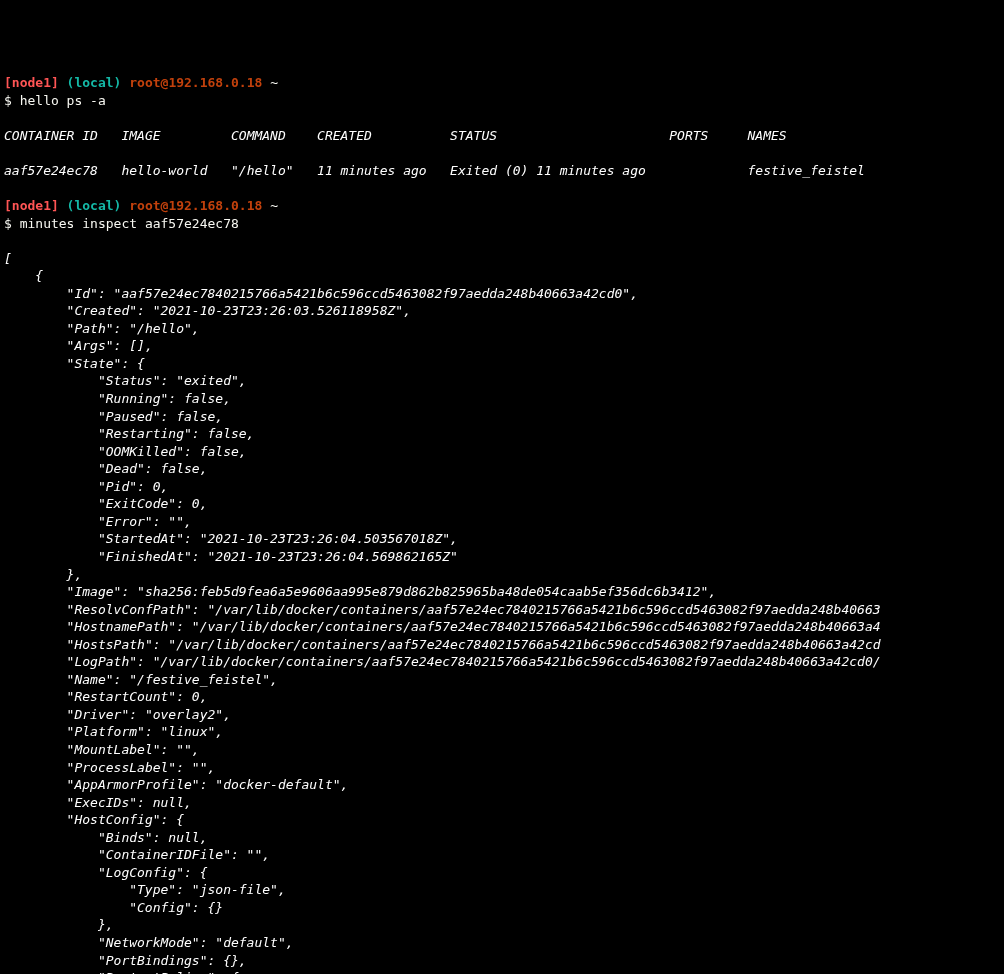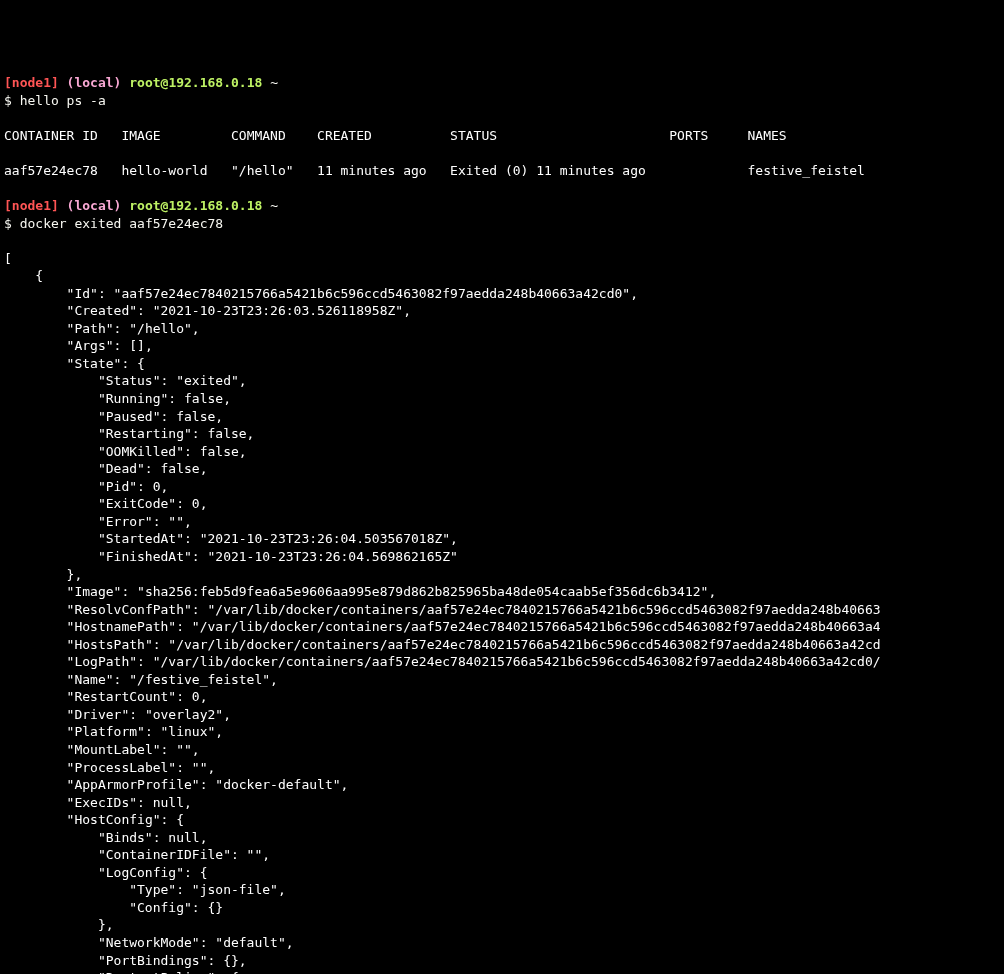--- a/index.html
+++ b/index.html
@@ -7,39 +7,39 @@
       background: #000;
       color: #fff;
       font-family: 'Menlo', 'Monaco', 'Consolas', monospace;
       font-size: 13px;
       line-height: 1.35;
       padding: 4px;
       white-space: pre;
       overflow-x: hidden;
     }
     .red { color: #ff5555; }
-    .green { color: #f9a8d4; }
-    .cyan { color: #bef264; }
+    .green { color: #14b8a6; }
+    .cyan { color: #c2410c; }
     .white { color: #f8f8f2; }
     .bold { font-weight: bold; }
     .prompt-line { white-space: pre; }
-    .output-line { white-space: pre; }
+    .output-line { white-space: pre; font-style: italic; }
     .json-indent-0 { padding-left: 0; }
     .json-indent-1 { padding-left: 4ch; }
     .json-indent-2 { padding-left: 8ch; }
     .json-indent-3 { padding-left: 12ch; }
     .json-indent-4 { padding-left: 16ch; }
   </style>
 </head>
 <body>
 
 
 
 <div class="prompt-line"><span class="red bold">[</span><span class="red bold">node1</span><span class="red bold">]</span><span class="green bold"> (local)</span><span class="cyan bold"> root@192.168.0.18</span><span class="white"> ~</span>
 <span class="white">$ hello ps -a</span></div>
 <div class="output-line">CONTAINER ID   IMAGE         COMMAND    CREATED          STATUS                      PORTS     NAMES</div>
 <div class="output-line">aaf57e24ec78   hello-world   "/hello"   11 minutes ago   Exited (0) 11 minutes ago             festive_feistel</div>
 <div class="prompt-line"><span class="red bold">[</span><span class="red bold">node1</span><span class="red bold">]</span><span class="green bold"> (local)</span><span class="cyan bold"> root@192.168.0.18</span><span class="white"> ~</span>
-<span class="white">$ docker exited aaf57e24ec78</span></div>
+<span class="white">$ minutes inspect aaf57e24ec78</span></div>
 <div id="json-output"><div class="output-line json-indent-0">[</div><div class="output-line json-indent-1">{</div><div class="output-line json-indent-2">"Id": "aaf57e24ec7840215766a5421b6c596ccd5463082f97aedda248b40663a42cd0",</div><div class="output-line json-indent-2">"Created": "2021-10-23T23:26:03.526118958Z",</div><div class="output-line json-indent-2">"Path": "/hello",</div><div class="output-line json-indent-2">"Args": [],</div><div class="output-line json-indent-2">"State": {</div><div class="output-line json-indent-3">"Status": "exited",</div><div class="output-line json-indent-3">"Running": false,</div><div class="output-line json-indent-3">"Paused": false,</div><div class="output-line json-indent-3">"Restarting": false,</div><div class="output-line json-indent-3">"OOMKilled": false,</div><div class="output-line json-indent-3">"Dead": false,</div><div class="output-line json-indent-3">"Pid": 0,</div><div class="output-line json-indent-3">"ExitCode": 0,</div><div class="output-line json-indent-3">"Error": "",</div><div class="output-line json-indent-3">"StartedAt": "2021-10-23T23:26:04.503567018Z",</div><div class="output-line json-indent-3">"FinishedAt": "2021-10-23T23:26:04.569862165Z"</div><div class="output-line json-indent-2">},</div><div class="output-line json-indent-2">"Image": "sha256:feb5d9fea6a5e9606aa995e879d862b825965ba48de054caab5ef356dc6b3412",</div><div class="output-line json-indent-2">"ResolvConfPath": "/var/lib/docker/containers/aaf57e24ec7840215766a5421b6c596ccd5463082f97aedda248b40663</div><div class="output-line json-indent-2">"HostnamePath": "/var/lib/docker/containers/aaf57e24ec7840215766a5421b6c596ccd5463082f97aedda248b40663a4</div><div class="output-line json-indent-2">"HostsPath": "/var/lib/docker/containers/aaf57e24ec7840215766a5421b6c596ccd5463082f97aedda248b40663a42cd</div><div class="output-line json-indent-2">"LogPath": "/var/lib/docker/containers/aaf57e24ec7840215766a5421b6c596ccd5463082f97aedda248b40663a42cd0/</div><div class="output-line json-indent-2">"Name": "/festive_feistel",</div><div class="output-line json-indent-2">"RestartCount": 0,</div><div class="output-line json-indent-2">"Driver": "overlay2",</div><div class="output-line json-indent-2">"Platform": "linux",</div><div class="output-line json-indent-2">"MountLabel": "",</div><div class="output-line json-indent-2">"ProcessLabel": "",</div><div class="output-line json-indent-2">"AppArmorProfile": "docker-default",</div><div class="output-line json-indent-2">"ExecIDs": null,</div><div class="output-line json-indent-2">"HostConfig": {</div><div class="output-line json-indent-3">"Binds": null,</div><div class="output-line json-indent-3">"ContainerIDFile": "",</div><div class="output-line json-indent-3">"LogConfig": {</div><div class="output-line json-indent-4">"Type": "json-file",</div><div class="output-line json-indent-4">"Config": {}</div><div class="output-line json-indent-3">},</div><div class="output-line json-indent-3">"NetworkMode": "default",</div><div class="output-line json-indent-3">"PortBindings": {},</div><div class="output-line json-indent-3">"RestartPolicy": {</div></div>
 
 
 
 
 </body></html>

